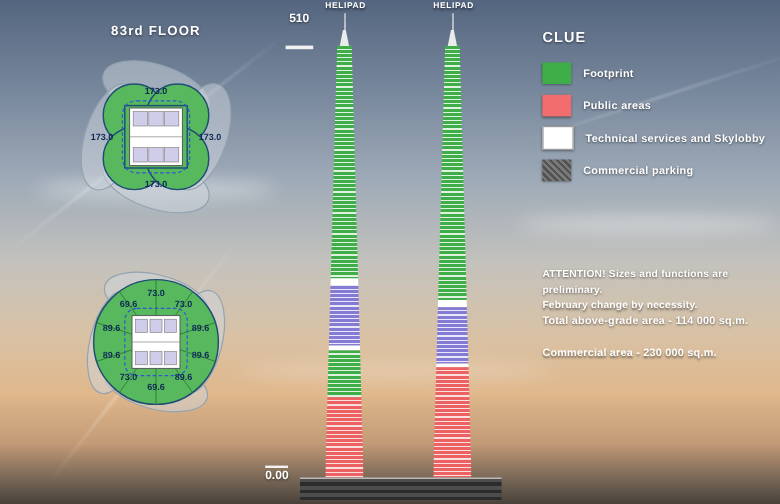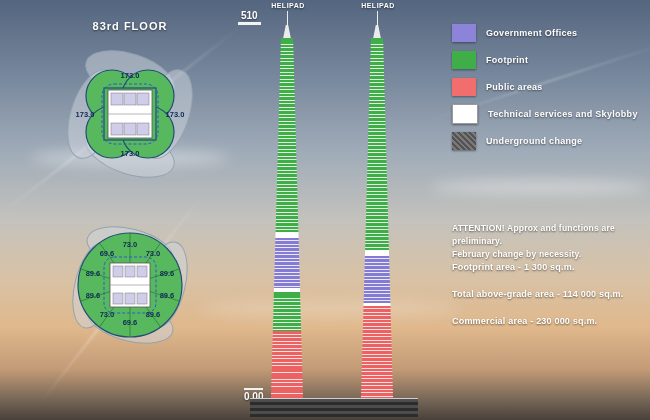--- a/index.html
+++ b/index.html
@@ -28,21 +28,21 @@
   .seg-apartments{background:repeating-linear-gradient(180deg,#3fae49 0 2.5px,#dff2e0 2.5px 3.5px);}
   .seg-government{background:repeating-linear-gradient(180deg,#837bd4 0 2.5px,#e9e7f9 2.5px 3.5px);}
   .seg-public{background:repeating-linear-gradient(180deg,#ec6161 0 2.5px,#fbdede 2.5px 3.5px);}
   .seg-technical{background:#ffffff;}
   .spire{position:absolute;width:8px;height:14px;background:#e9ece9;
     clip-path:polygon(35% 0,65% 0,100% 100%,0 100%);}
   .antenna{position:absolute;width:1px;height:9px;background:#f2f2f2;}
   .leader{position:absolute;width:1px;background:rgba(255,255,255,.85);}
   .helipad-label{position:absolute;font-size:7px;letter-spacing:.5px;transform:translateX(-50%);}
   .base-platform{position:absolute;background:repeating-linear-gradient(180deg,#4d4d4d 0 3px,#2c2c2c 3px 6px);border-top:1px solid #cfcfcf;}
-  .dim-510{position:absolute;font-size:10px;border-bottom:3px solid #f2f2f2;padding:0 3px 1px 3px;}
+  .dim-510{position:absolute;font-size:10px;border-bottom:3px solid #f2f2f2;padding:0 3px 17px 3px;}
   .dim-000{position:absolute;font-size:10px;border-top:2px solid #f2f2f2;padding-top:1px;}
 
   
   .legend{position:absolute;left:452px;top:24px;}
   .legend-title{font-size:12px;letter-spacing:1px;margin-bottom:14px;}
   .legend-row{display:flex;align-items:center;margin-bottom:9px;height:18px;}
   .swatch{width:24px;height:18px;margin-right:10px;flex:0 0 auto;box-shadow:0 1px 2px rgba(0,0,0,.4);}
   .swatch-bordered{border:1px solid #9a9a9a;}
   .swatch-hatched{background-image:repeating-linear-gradient(45deg,rgba(0,0,0,.25) 0 2px,rgba(255,255,255,.08) 2px 4px);}
   .legend-label{font-size:9px;letter-spacing:.3px;}
@@ -141,21 +141,21 @@
       <text class="plan-num" x="52" y="51" text-anchor="middle">69.6</text>
     </svg>
   </div>
 
   <div class="helipad-label wtxt" style="left:288px;top:2px;">HELIPAD</div>
   <div class="helipad-label wtxt" style="left:378px;top:2px;">HELIPAD</div>
   <div class="leader" style="left:287px;top:11px;height:6px;"></div>
   <div class="leader" style="left:377px;top:11px;height:6px;"></div>
 
   <div class="dim-510 wtxt" style="left:238px;top:10px;">510</div>
-  <div class="dim-000 wtxt" style="left:244px;top:388px;">0.00</div>
+  <div class="dim-000 wtxt" style="left:221px;top:388px;">0.00</div>
 
   <div class="antenna" style="left:287px;top:17px;"></div>
   <div class="antenna" style="left:377px;top:17px;"></div>
   <div class="spire" style="left:283px;top:25px;"></div>
   <div class="spire" style="left:373px;top:25px;"></div>
 
   <div class="tower" style="left:271px;top:38px;width:32px;height:360px;">
       <div class="seg seg-apartments" style="height: 54%;"></div>
       <div class="seg seg-technical" style="height: 1.5%;"></div>
       <div class="seg seg-government" style="height: 14%;"></div>
@@ -167,46 +167,42 @@
       <div class="seg seg-apartments" style="height: 59%;"></div>
       <div class="seg seg-technical" style="height: 1.5%;"></div>
       <div class="seg seg-government" style="height: 13%;"></div>
       <div class="seg seg-technical" style="height: 1%;"></div>
       <div class="seg seg-public" style="height: 25.5%;"></div>
     </div>
 
   <div class="base-platform" style="left:250px;top:398px;width:168px;height:18px;"></div>
 
   <div class="legend">
-    <div class="legend-row">
-      <span class="swatch" style="background-color: rgb(140, 132, 216);"></span>
-      <span class="legend-label wtxt">Government Offices</span>
-    </div>
+    <div class="legend-title wtxt">CLUE</div>
     <div class="legend-row">
       <span class="swatch" style="background-color: rgb(63, 174, 73);"></span>
       <span class="legend-label wtxt">Footprint</span>
     </div>
     <div class="legend-row">
       <span class="swatch" style="background-color: rgb(242, 109, 109);"></span>
       <span class="legend-label wtxt">Public areas</span>
     </div>
     <div class="legend-row">
       <span class="swatch swatch-bordered" style="background-color: rgb(255, 255, 255);"></span>
       <span class="legend-label wtxt">Technical services and Skylobby</span>
     </div>
     <div class="legend-row">
       <span class="swatch swatch-hatched" style="background-color: rgb(111, 111, 111);"></span>
-      <span class="legend-label wtxt">Underground change</span>
+      <span class="legend-label wtxt">Commercial parking</span>
     </div>
   </div>
 
   <div class="attention wtxt">
-    <div>ATTENTION! Approx and functions are preliminary.</div>
+    <div>ATTENTION! Sizes and functions are preliminary.</div>
     <div>February change by necessity.</div>
   </div>
 
   <div class="stats">
-    <div class="stat-line wtxt">Footprint area - 1 300 sq.m.</div>
     <div class="stat-line wtxt">Total above-grade area - 114 000 sq.m.</div>
     <div class="stat-line wtxt">Commercial area - 230 000 sq.m.</div>
   </div>
 
 </div>
 
 </body></html>

